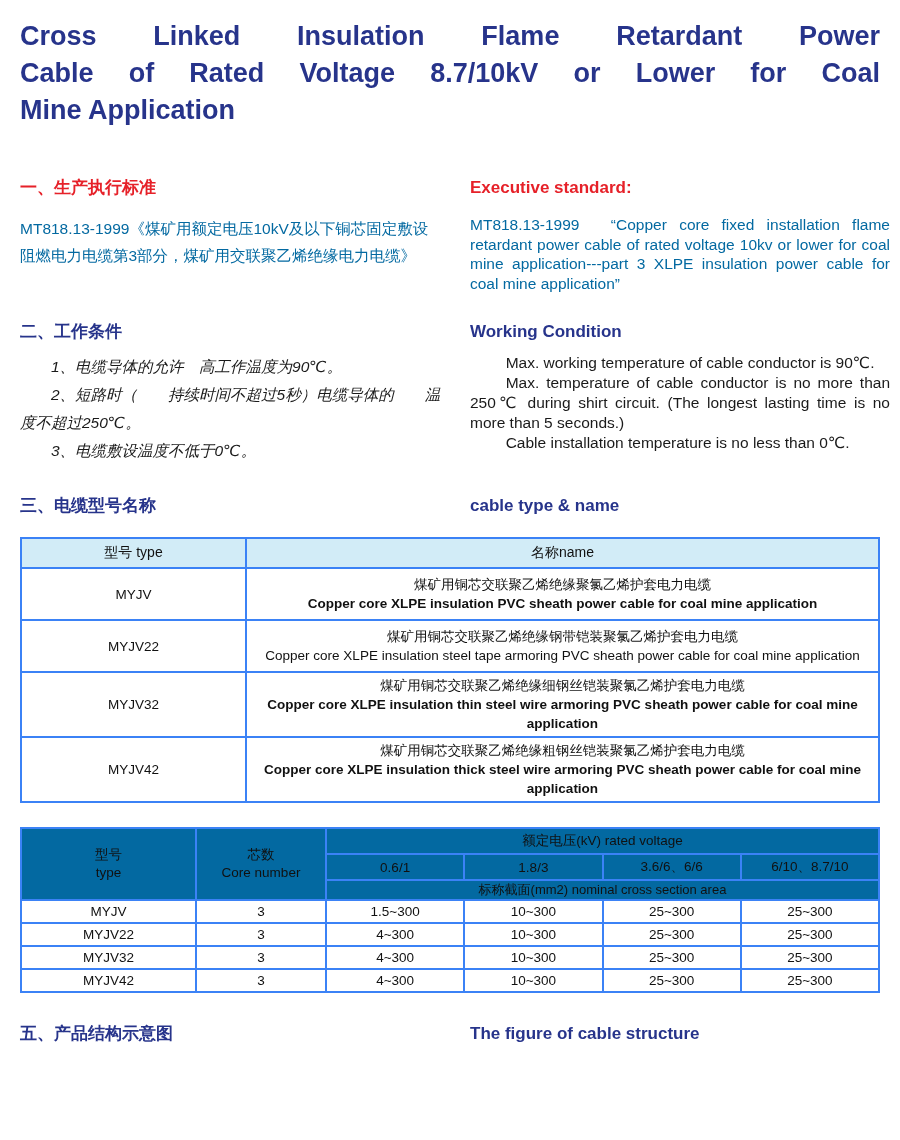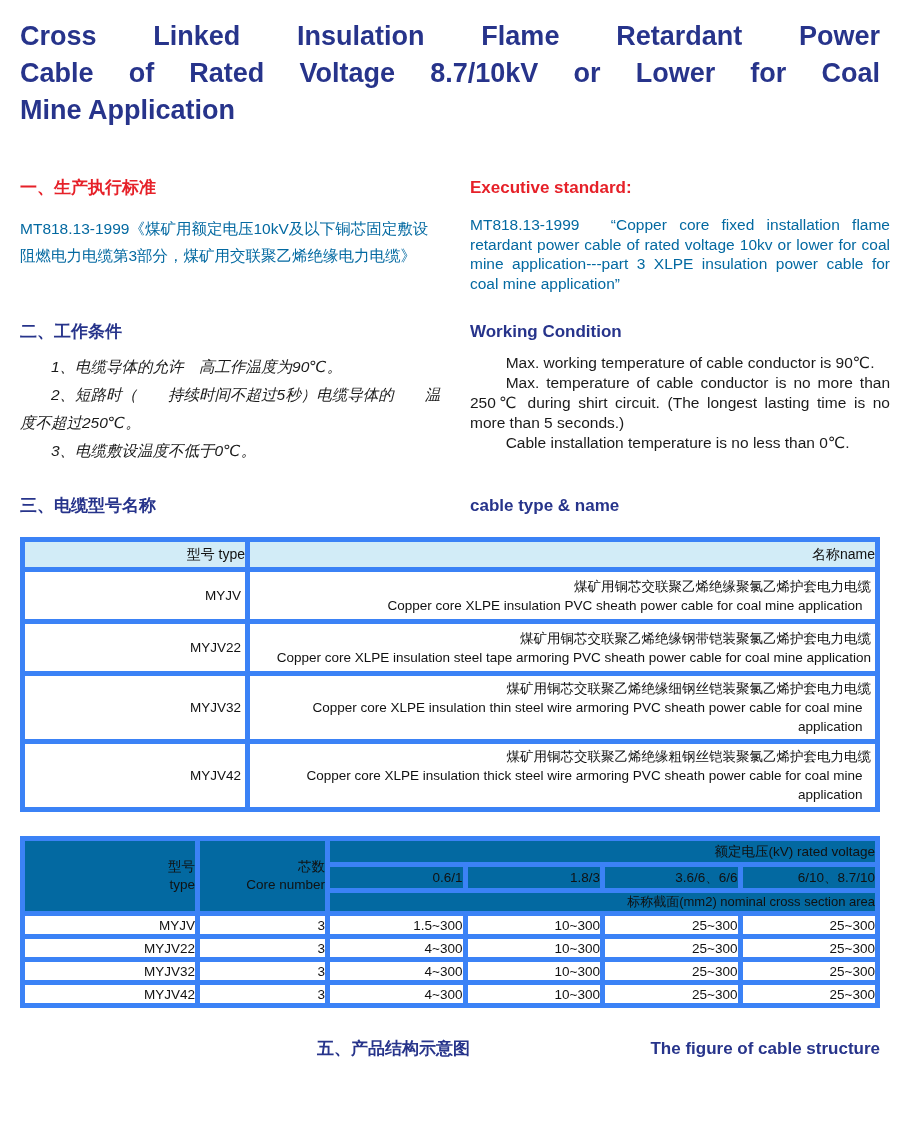--- a/index.html
+++ b/index.html
@@ -52,48 +52,48 @@
   
   .work-row { margin-top: 10px; }
   .work-zh { width: 430px; font-size: 15.5px; line-height: 28px; color: #1a1a1a; font-style: italic; }
   .work-zh p { text-indent: 2em; }
   .work-en { width: 420px; font-size: 15.5px; line-height: 20px; color: #1a1a1a; text-align: justify; }
   .work-en p { text-indent: 2.3em; }
 
   
   table { border-collapse: collapse; width: 860px; table-layout: fixed; }
   td, th {
-    border: 5px solid #3b82f6;
-    text-align: right;
+    border: 2px solid #3b82f6;
+    text-align: center;
     vertical-align: middle;
     font-weight: normal;
     color: #111;
   }
 
   .t1 { margin-top: 20px; }
   .t1 th { height: 30px; font-size: 14px; background: #d2ecf7; }
   .t1 .c1 { width: 225px; }
   .t1 td { font-size: 13.5px; line-height: 19px; padding: 3px 4px; }
   .t1 .row2 td { height: 52px; }
   .t1 .row3 td { height: 58px; }
-  .t1 .name-en { max-width: 600px; margin: 0 auto; }
+  .t1 .name-en { max-width: 600px; margin: 0 auto; font-weight: bold; }
 
   .t2 { margin-top: 24px; }
   .t2 td { font-size: 13.5px; }
   .t2 .hc { background: #0369a1; }
   .t2 .r-a td { height: 26px; }
   .t2 .r-b td { height: 26px; }
   .t2 .r-c td { height: 20px; font-size: 13px; }
   .t2 .r-d td { height: 23px; }
   .t2 .col-type { width: 175px; }
   .t2 .col-core { width: 130px; }
   .t2 .twolines { line-height: 18px; }
 
   .s4-row { margin-top: 38px; }
-  .s5-row { margin-top: 30px; text-align: right; }
+  .s5-row { margin-top: 30px; }
   .s3-row { margin-top: 30px; }
   .s2-row { margin-top: 28px; }
 </style>
 </head>
 <body>
 
 <div class="page">
 
   <div class="title-en">
     <div class="title-en-line jfull">Cross Linked Insulation Flame Retardant Power</div>

